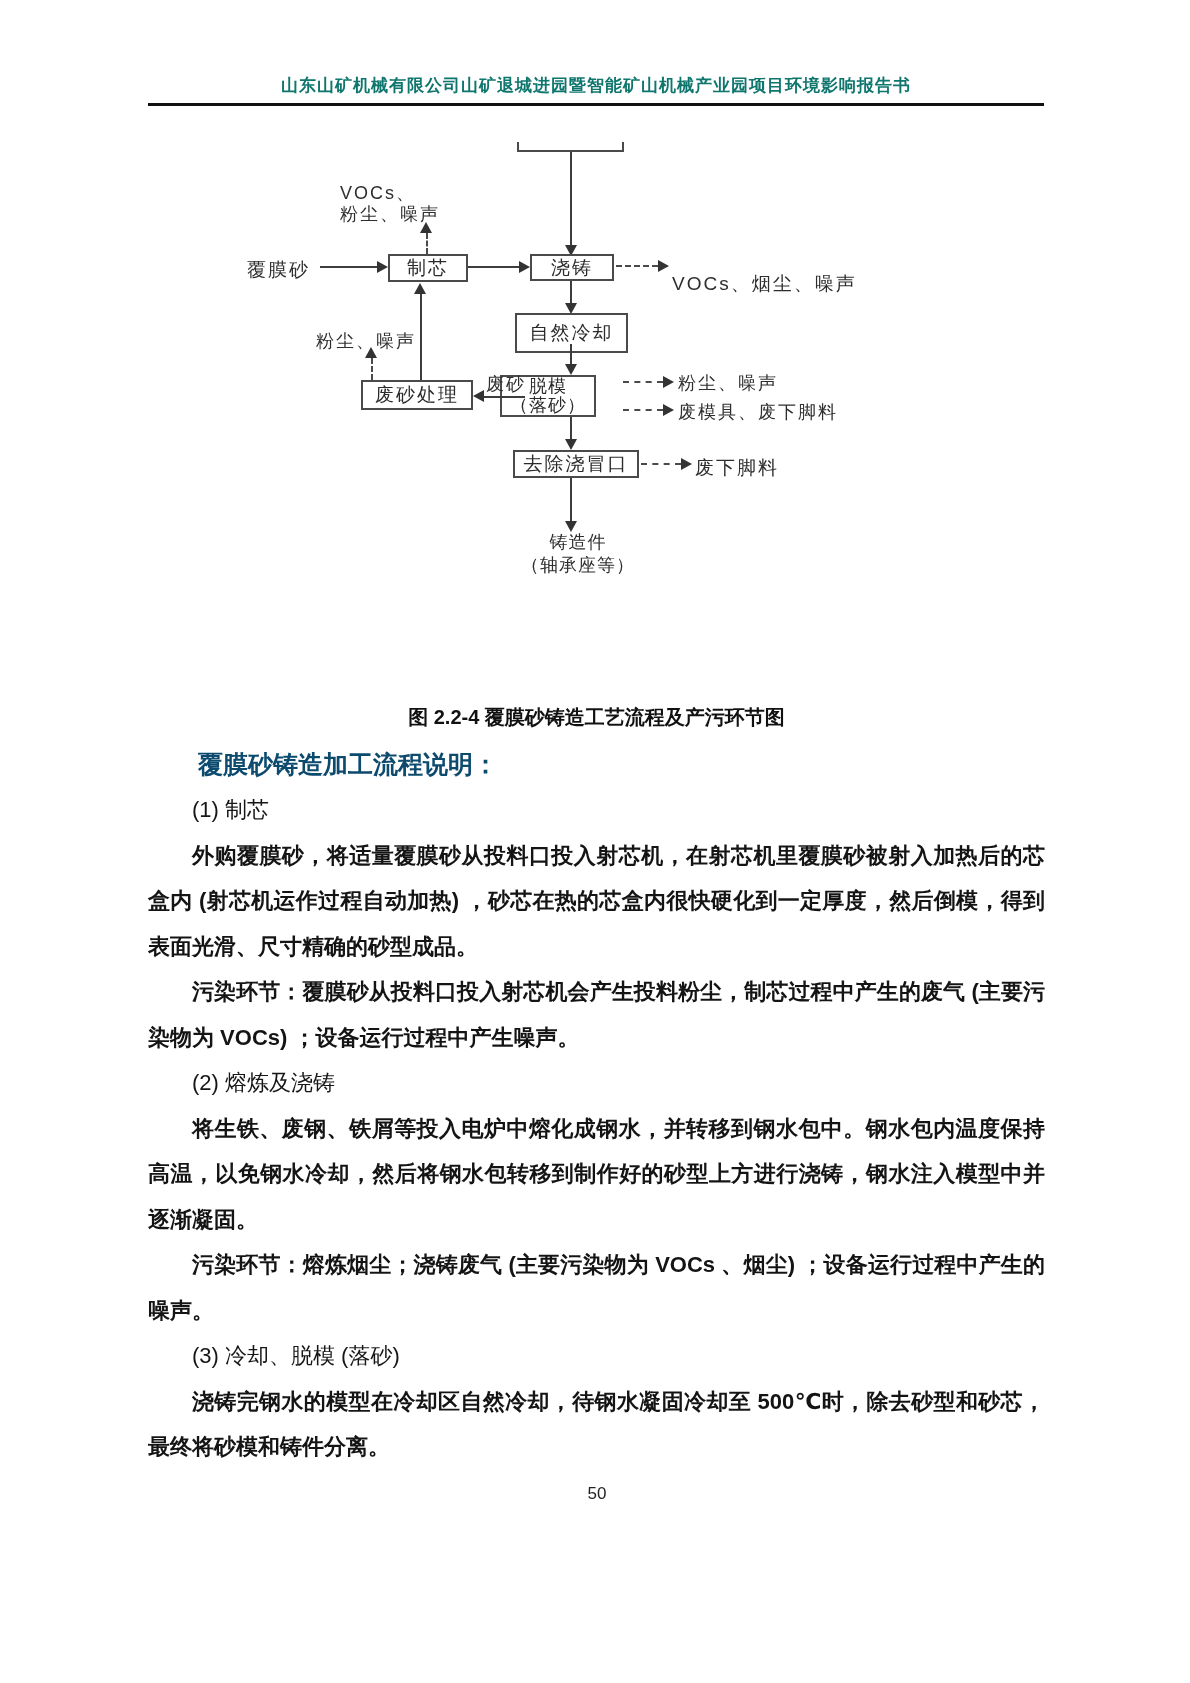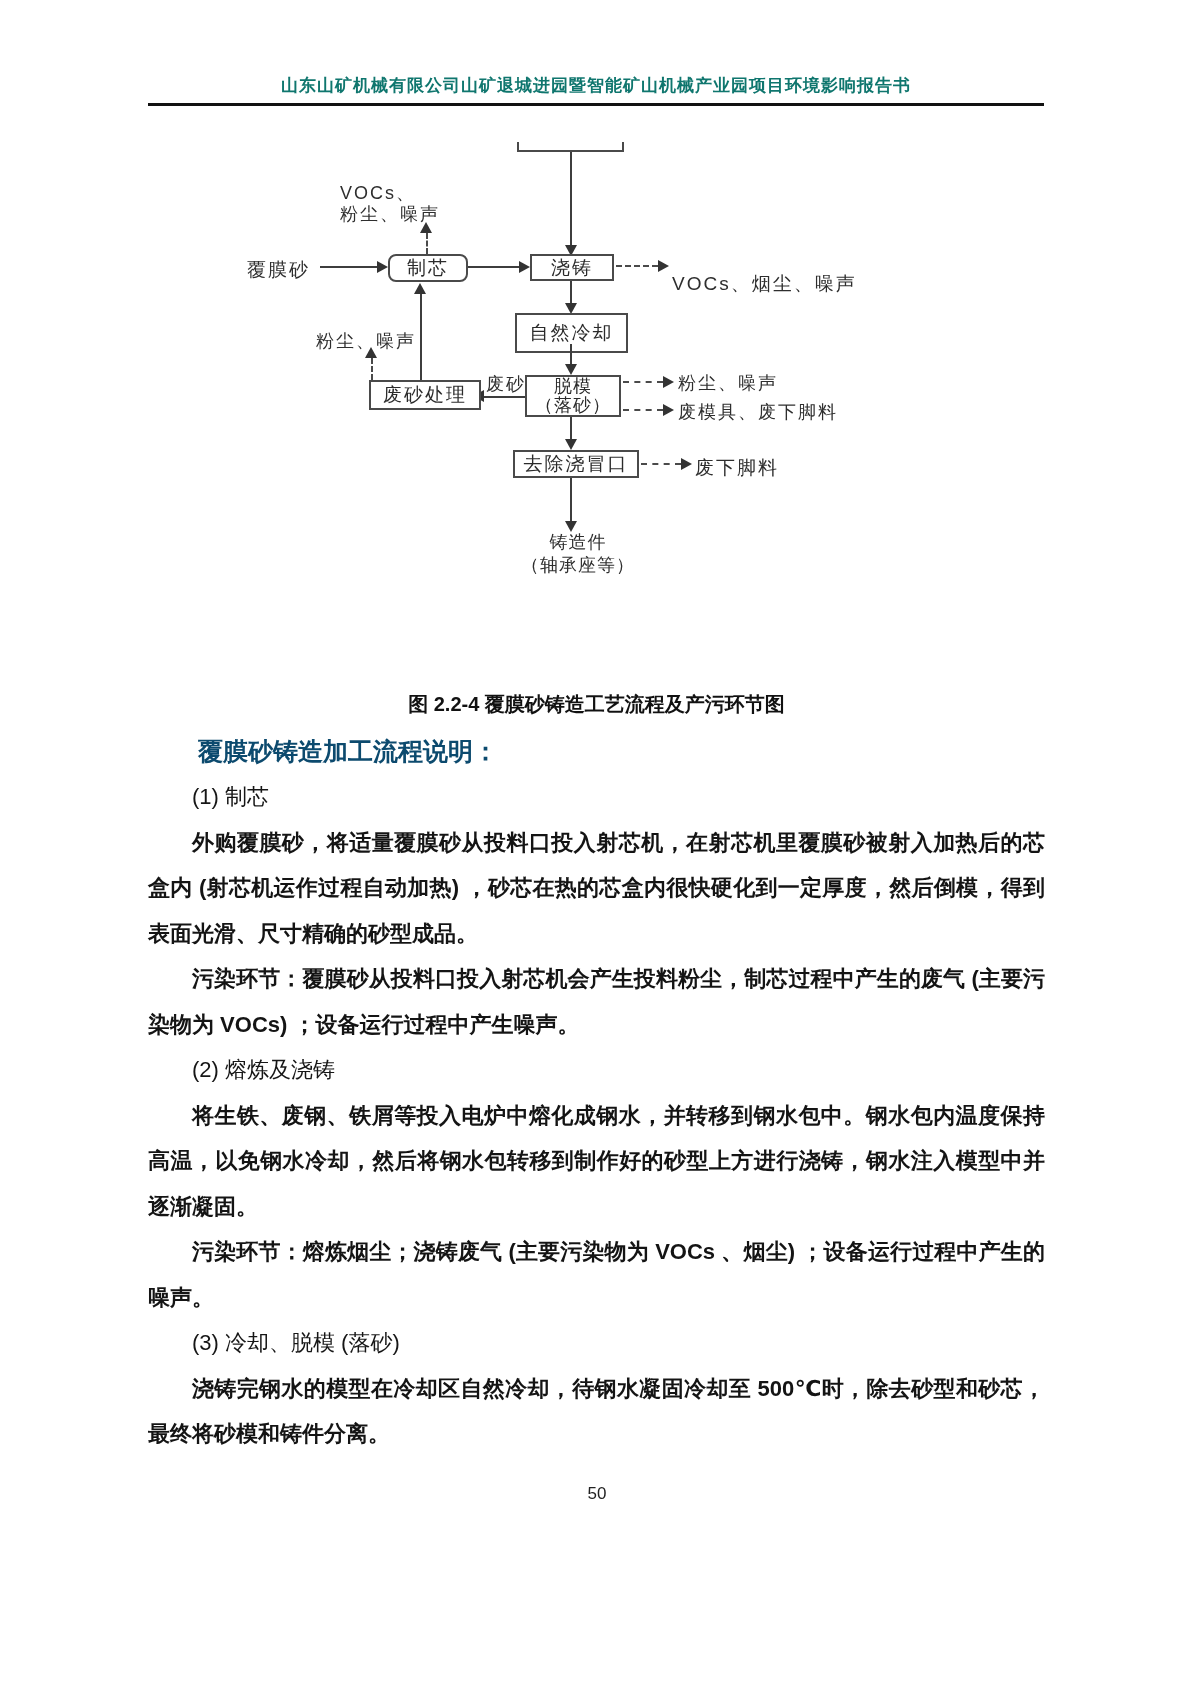--- a/index.html
+++ b/index.html
@@ -33,21 +33,21 @@
   .ah{width:0;height:0;}
   .ah-right{border-top:6px solid transparent;border-bottom:6px solid transparent;border-left:11px solid #333;}
   .ah-left{border-top:6px solid transparent;border-bottom:6px solid transparent;border-right:11px solid #333;}
   .ah-down{border-left:6px solid transparent;border-right:6px solid transparent;border-top:11px solid #333;}
   .ah-up{border-left:6px solid transparent;border-right:6px solid transparent;border-bottom:11px solid #333;}
   .bracket{border-left:2px solid #4a4a4a;border-right:2px solid #4a4a4a;border-bottom:2px solid #4a4a4a;}
   
   .textblock{position:absolute;top:686px;left:148px;width:897px;}
   .caption{
     text-align:center;font-size:20px;font-weight:700;color:#111;
-    margin:3px 0 10px 0;line-height:30px;
+    margin:16px 0 10px 0;line-height:30px;
   }
   .intro{
     font-size:25px;font-weight:700;margin:0;line-height:45px;
     text-indent:2em;color:#0c4a6e;
   }
   .bheading{
     font-size:22px;font-weight:400;margin:0;line-height:45.5px;
     text-indent:2em;color:#161616;
   }
   .bpara{
@@ -66,21 +66,21 @@
 <div class="header-rule"></div>
 
 <div class="fc bracket" style="left:517px;top:142px;width:107px;height:10px;"></div>
 <div class="fc vline" style="left:570px;top:152px;height:93px;"></div>
 <div class="fc ah ah-down" style="left:565px;top:245px;"></div>
 
 <div class="fc fc-label" style="left:247px;top:257px;font-size:19px;">覆膜砂</div>
 <div class="fc hline" style="left:320px;top:266px;width:57px;"></div>
 <div class="fc ah ah-right" style="left:377px;top:261px;"></div>
 
-<div class="fc fc-box" style="left:388px;top:254px;width:80px;height:28px;border-radius:8px;">
+<div class="fc fc-box" style="left:388px;top:254px;width:80px;height:28px;">
   <span>制芯</span>
 </div>
 
 <div class="fc vdash" style="left:426px;top:233px;height:21px;"></div>
 <div class="fc ah ah-up" style="left:420px;top:222px;"></div>
 <div class="fc fc-label" style="left:340px;top:183px;width:138px;line-height:21px;">
   <span>VOCs、</span><br>
   <span>粉尘、噪声</span>
 </div>
 
@@ -96,29 +96,29 @@
 <div class="fc fc-label" style="left:672px;top:271px;font-size:19px;">VOCs、烟尘、噪声</div>
 
 <div class="fc vline" style="left:570px;top:281px;height:23px;"></div>
 <div class="fc ah ah-down" style="left:565px;top:303px;"></div>
 <div class="fc fc-box" style="left:515px;top:313px;width:113px;height:40px;">
   <span>自然冷却</span>
 </div>
 
 <div class="fc vline" style="left:570px;top:344px;height:21px;"></div>
 <div class="fc ah ah-down" style="left:565px;top:364px;"></div>
-<div class="fc fc-box two-line" style="left:525px;top:375px;width:96px;height:42px;">
+<div class="fc fc-box two-line" style="left:500px;top:375px;width:96px;height:42px;">
   <span>脱模</span>
   <span>（落砂）</span>
 </div>
 
 <div class="fc fc-label" style="left:486px;top:372px;">废砂</div>
 <div class="fc hline" style="left:484px;top:396px;width:41px;"></div>
 <div class="fc ah ah-left" style="left:473px;top:390px;"></div>
-<div class="fc fc-box" style="left:361px;top:380px;width:112px;height:30px;margin-left:8px;">
+<div class="fc fc-box" style="left:361px;top:380px;width:112px;height:30px;">
   <span>废砂处理</span>
 </div>
 
 <div class="fc vline" style="left:420px;top:294px;height:86px;"></div>
 <div class="fc ah ah-up" style="left:414px;top:283px;"></div>
 
 <div class="fc vdash" style="left:371px;top:358px;height:22px;"></div>
 <div class="fc ah ah-up" style="left:365px;top:347px;"></div>
 <div class="fc fc-label" style="left:316px;top:329px;">粉尘、噪声</div>
 

